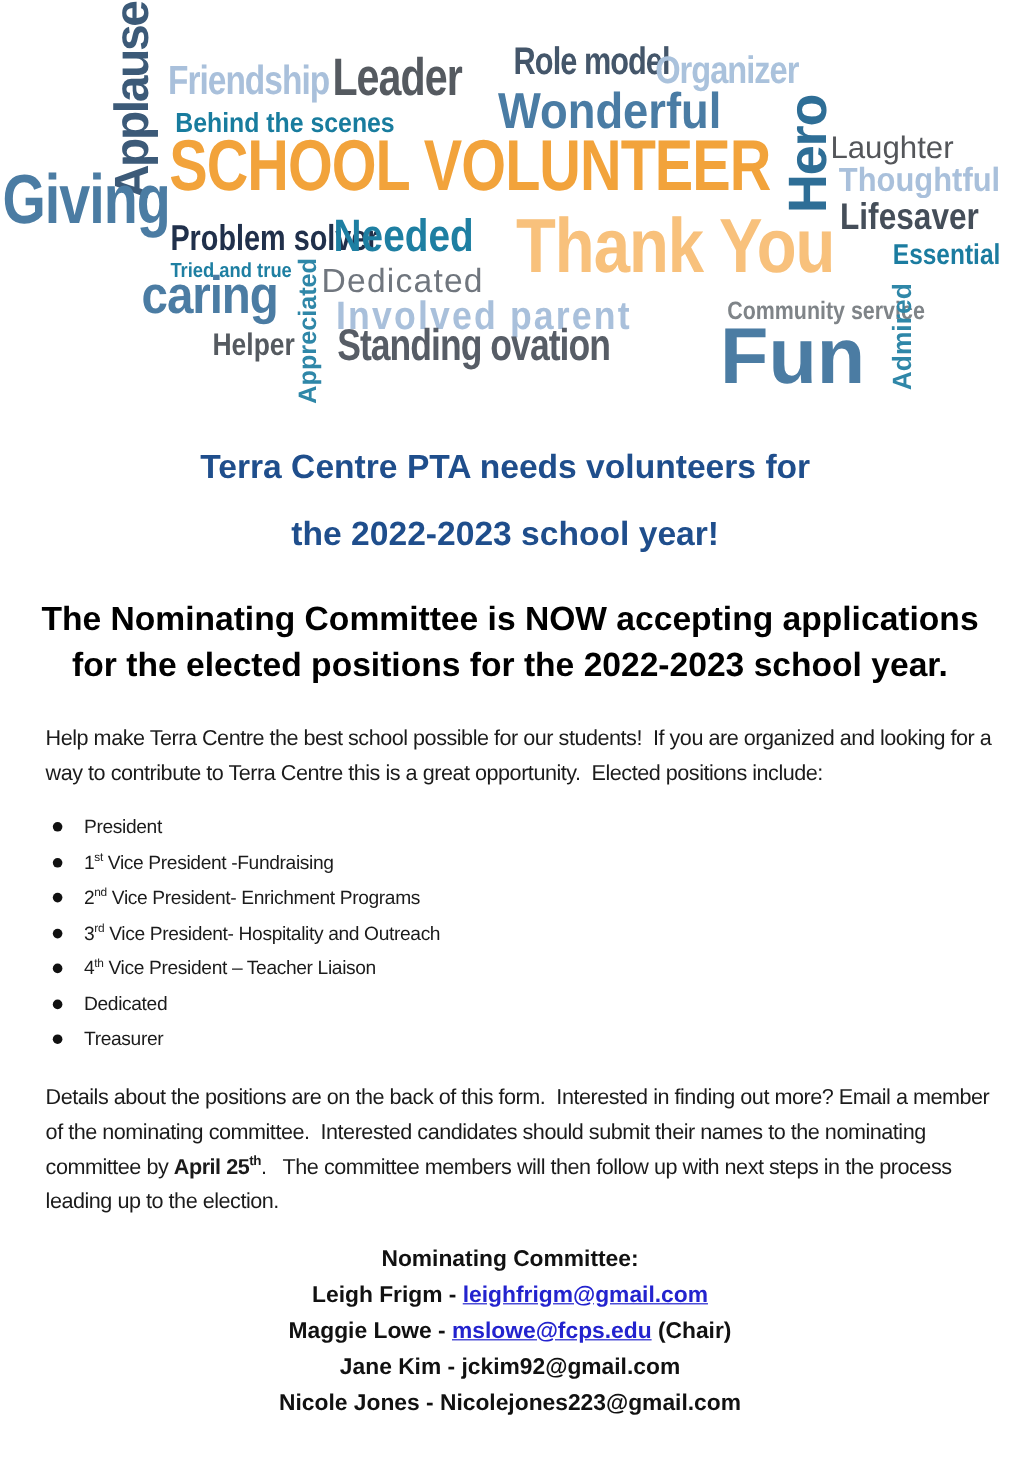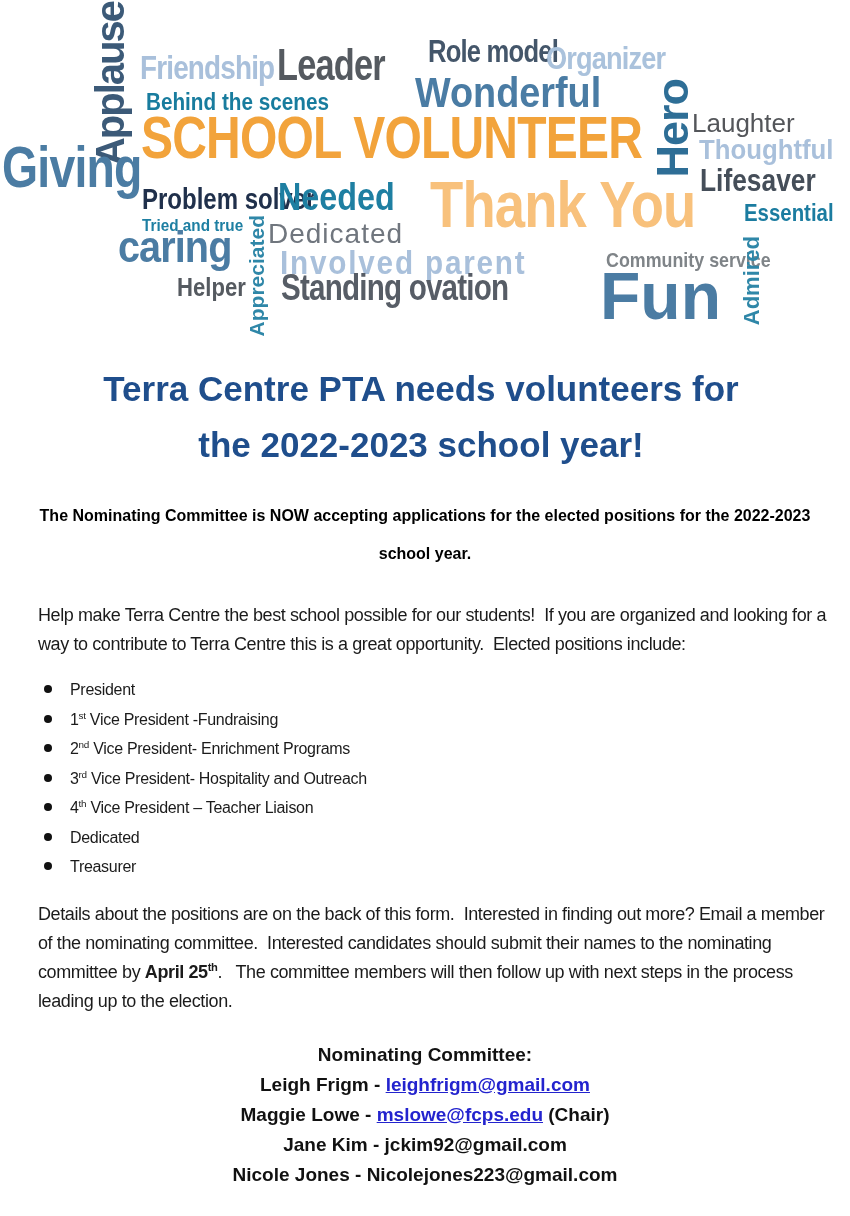--- a/index.html
+++ b/index.html
@@ -25,30 +25,30 @@
   .cw.vert-up{
     writing-mode:vertical-rl;
     transform:rotate(180deg);
     transform-origin:center;
     line-height:1;
   }
   
   .title{
     margin:16px 8px 0 0;
     text-align:center;
-    font-size:35px;
+    font-size:28px;
     font-weight:700;
     line-height:56px;
     color:#1F4E8C;
   }
   .subtitle{
     margin:24px auto 0 auto;
     max-width:800px;
     text-align:center;
-    font-size:16px;
+    font-size:28px;
     font-weight:700;
     line-height:38px;
     color:#000;
     white-space:pre-wrap;
   }
   .body-text{
     margin:28px 22px 0 38px;
     font-size:18px;
     letter-spacing:-0.4px;
     line-height:29px;
@@ -69,21 +69,21 @@
     line-height:29.5px;
   }
   .dot{
     flex:0 0 auto;
     width:8px;height:8px;
     border-radius:50%;
     background:#111;
     margin:10px 18px 0 6px;
   }
   .committee{
-    margin-top:24px;
+    margin-top:19px;
     text-align:center;
     font-size:19px;
     font-weight:700;
     line-height:30px;
     color:#111;
   }
   .email-link{
     color:#2323CE;
     text-decoration:underline;
     cursor:pointer;

